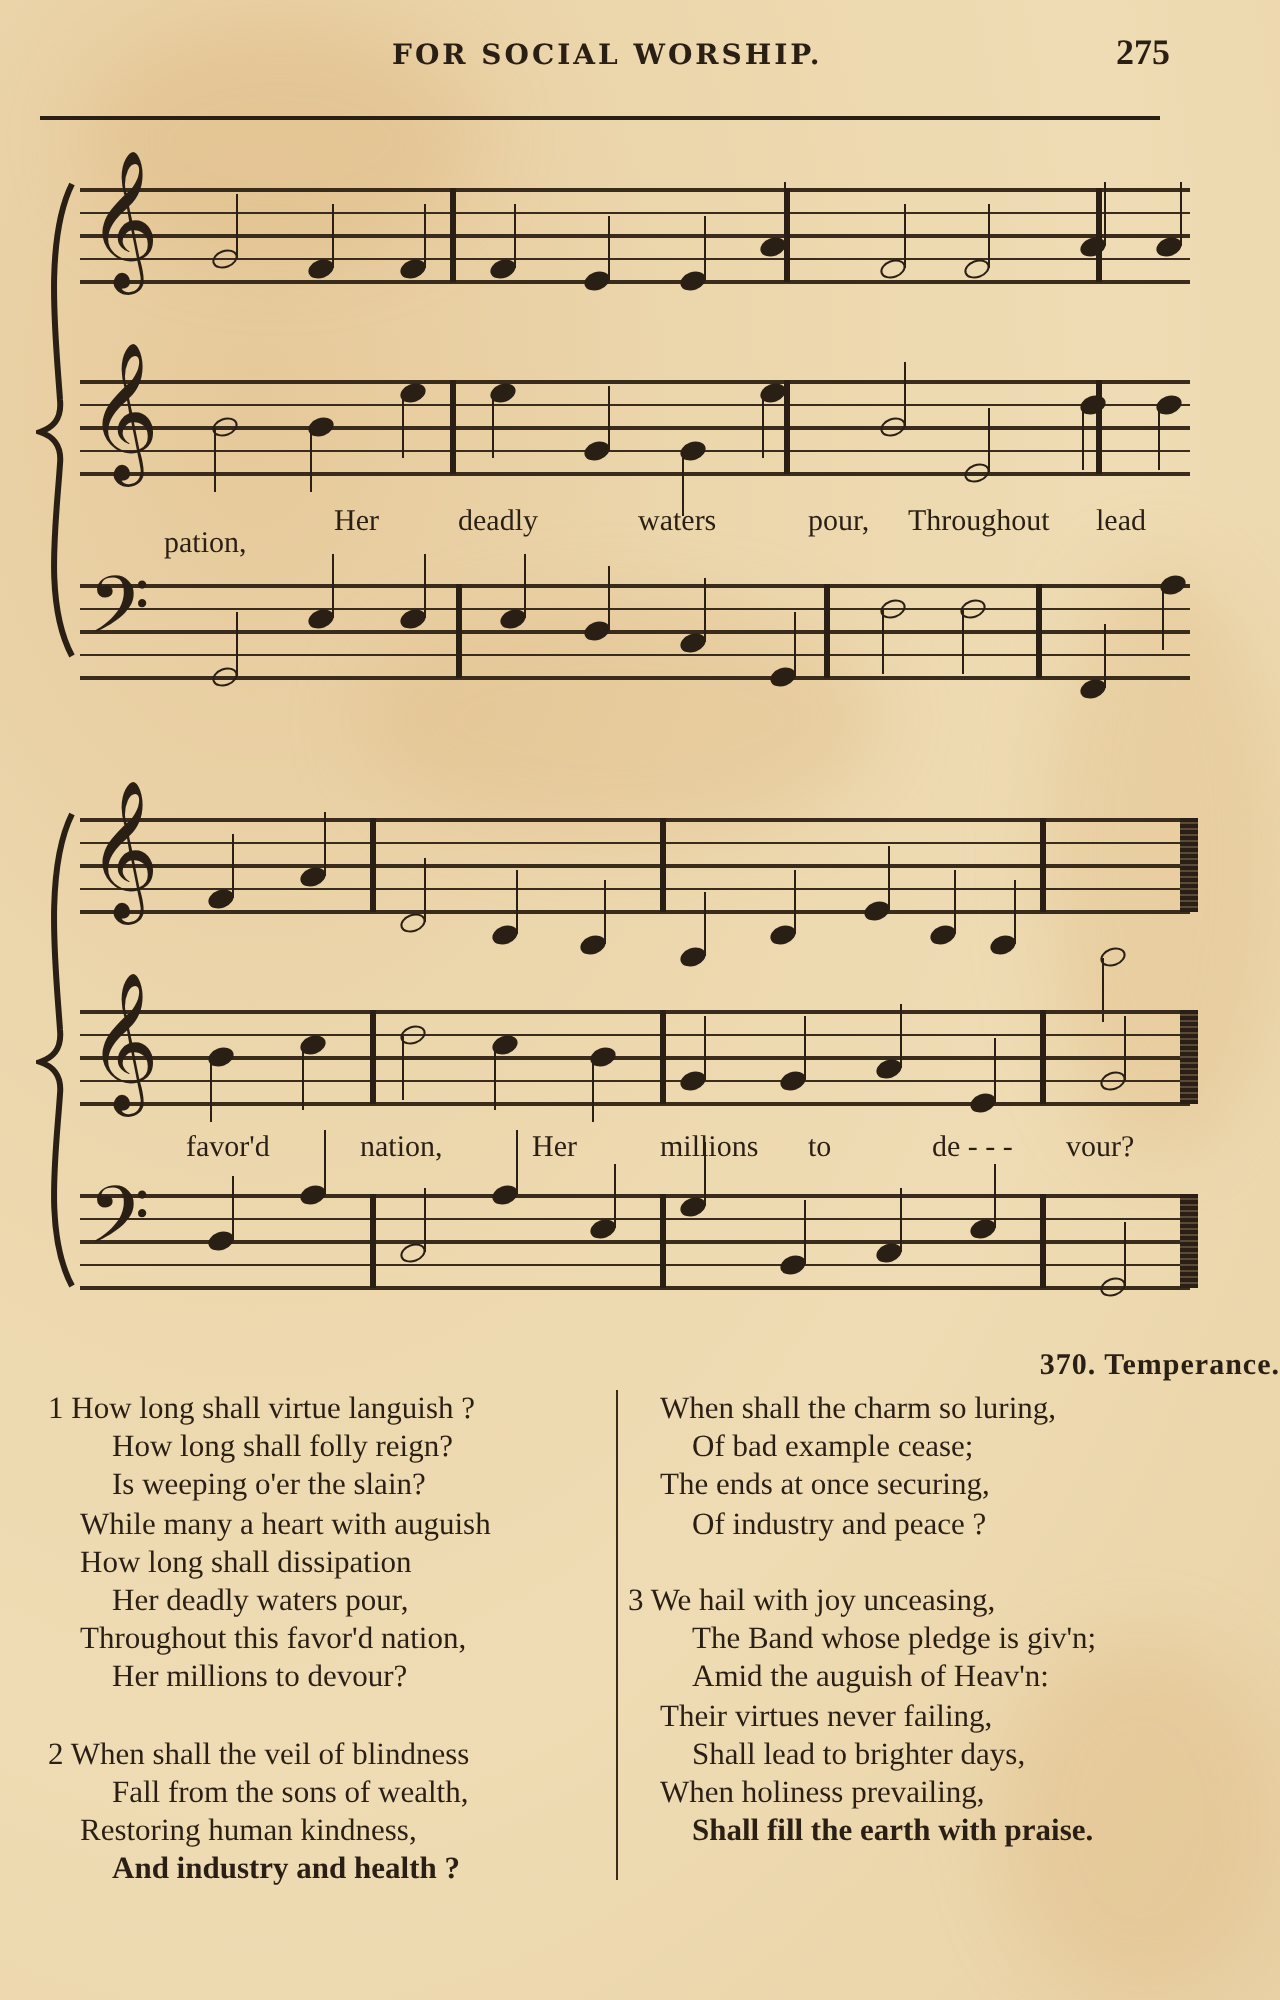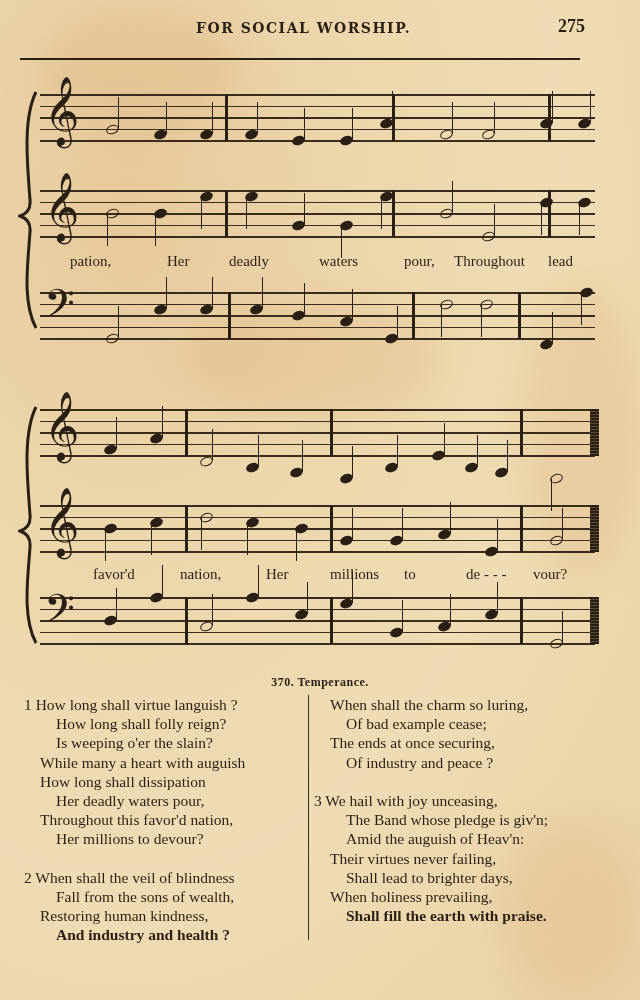--- a/index.html
+++ b/index.html
@@ -22,21 +22,21 @@
   .clef { position:absolute; left:4px; font-size:52px; line-height:1; color:#2a1f14; font-family:"DejaVu Sans", sans-serif; }
   .bar { position:absolute; width:3px; background:#2a1f14; }
   .note { position:absolute; width:13px; height:9px; border-radius:50%; transform:rotate(-20deg); }
   .note.filled { background:#2a1f14; }
   .note.open { border:1.8px solid #2a1f14; box-sizing:border-box; background:transparent; }
   .stem { position:absolute; width:1.2px; background:#2a1f14; }
   .final { position:absolute; width:9px; background:repeating-linear-gradient(#2a1f14 0 2px, #5a4a36 2px 3px); }
   .lyrics { position:absolute; left:80px; font-size:15px; white-space:nowrap; font-family:"Liberation Serif", serif; }
   .lyrics span { position:absolute; }
 
-  .hymn-title { position:absolute; top:675px; left:0; width:640px; text-align:center; font-size:12px; font-weight:bold; font-family:"Liberation Serif", serif; letter-spacing:0.5px; }
+  .hymn-title { position:absolute; top:675px; left:0; width:640px; text-align:right; font-size:15px; font-weight:bold; font-family:"Liberation Serif", serif; letter-spacing:0.5px; }
   .col { position:absolute; top:695px; font-family:"Liberation Serif", serif; font-size:15.5px; line-height:19.2px; }
   .col-left { left:24px; width:282px; }
   .col-right { left:314px; width:300px;font-family:Liberation Serif, serif; }
   .divider { position:absolute; left:308px; top:695px; width:1px; height:245px; background:#3a2c1c; }
   .verse-line { white-space:nowrap; height:19.2px; }
   .indent { padding-left:32px; }
   .indent2 { padding-left:16px; }
   .gap { height:19.2px; }
   .bold { font-weight:bold; }
 </style>
@@ -257,21 +257,21 @@
       <div class="note filled" style="left: 398px; top: 24.75px;"></div>
       <div class="stem" style="left: 410px; top: -3.25px; height: 32px;"></div>
       <div class="note filled" style="left: 445px; top: 13.25px;"></div>
       <div class="stem" style="left: 457px; top: -14.75px; height: 32px;"></div>
       <div class="note open" style="left: 510px; top: 42px;"></div>
       <div class="stem" style="left: 522px; top: 14px; height: 32px;"></div>
     </div>
   </div>
 
 <div class="lyrics" style="top:253px;left:0;width:640px;">
-  <span style="left:70px;">pation,</span>
+  <span style="left:82px;margin-top:11px;">pation,</span>
   <span style="left:167px;">Her</span>
   <span style="left:229px;">deadly</span>
   <span style="left:319px;">waters</span>
   <span style="left:404px;">pour,</span>
   <span style="left:454px;">Throughout</span>
   <span style="left:548px;">lead</span>
 </div>
 
 <div class="lyrics" style="top:566px;left:0;width:640px;">
   <span style="left:93px;">favor'd</span>

